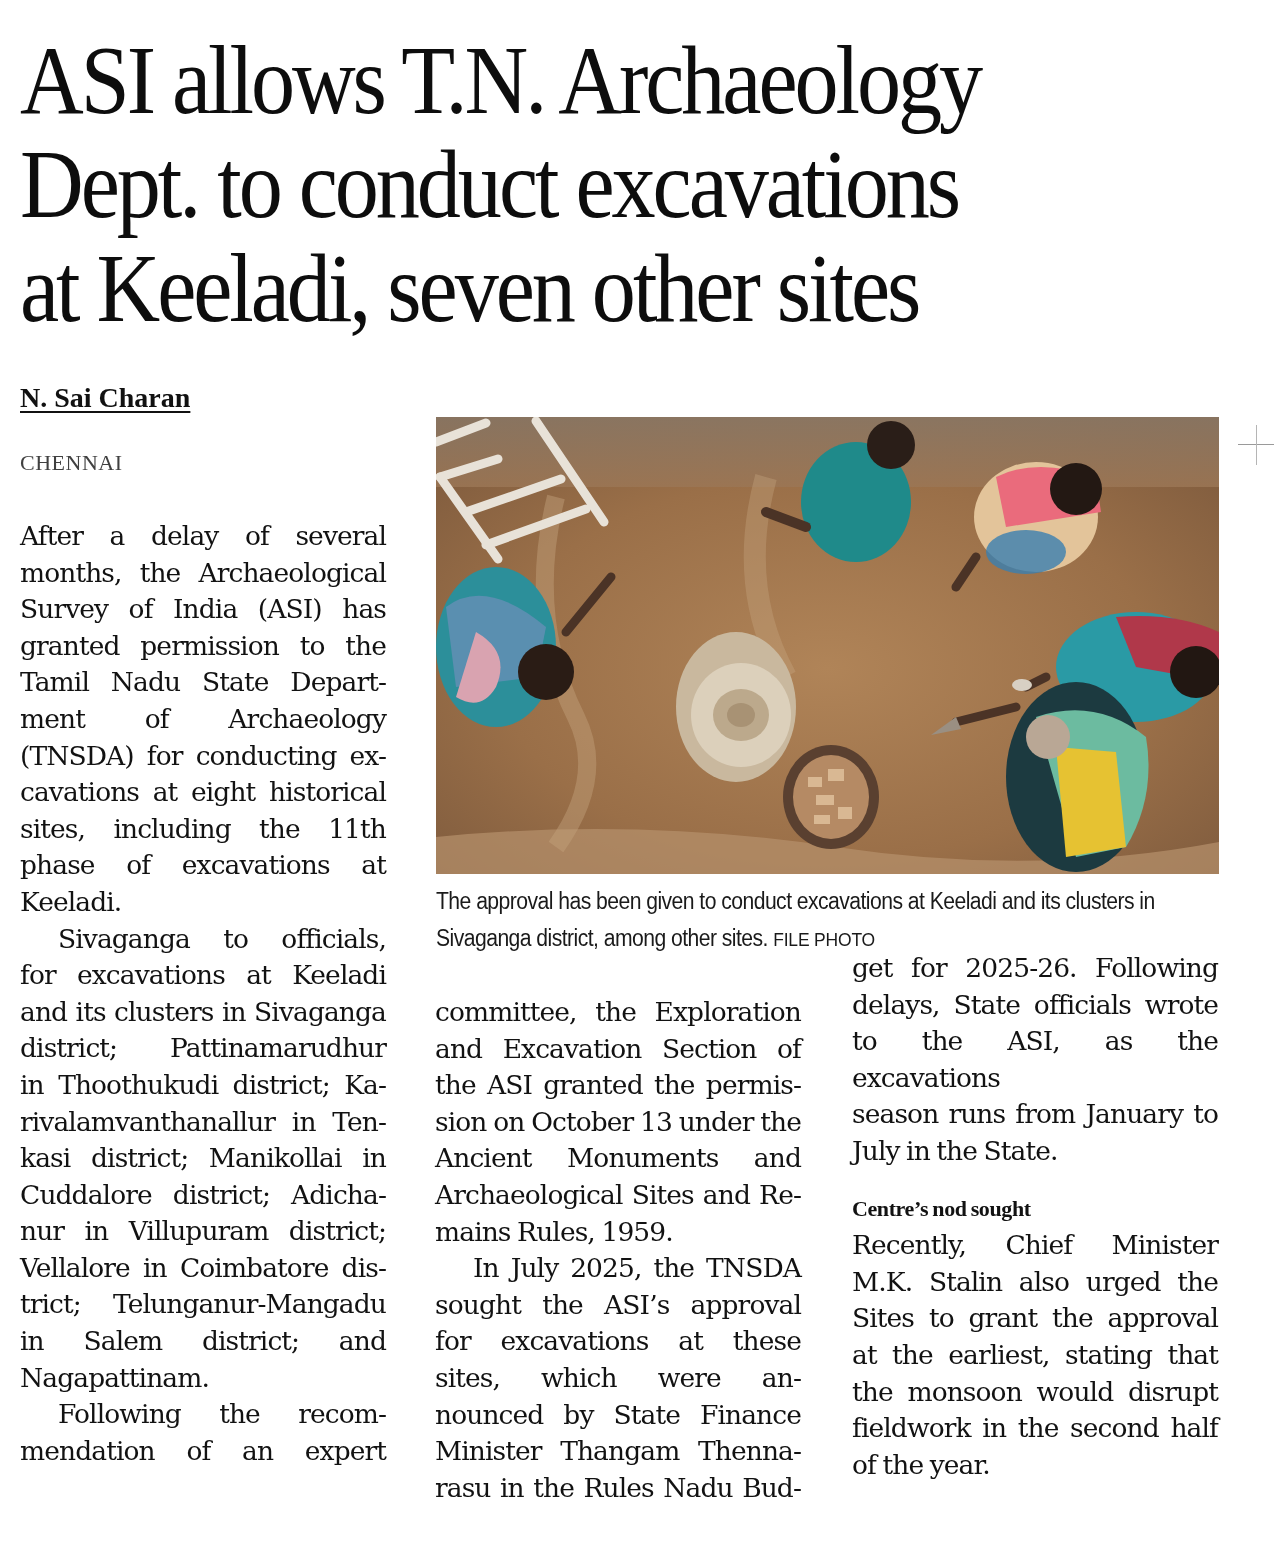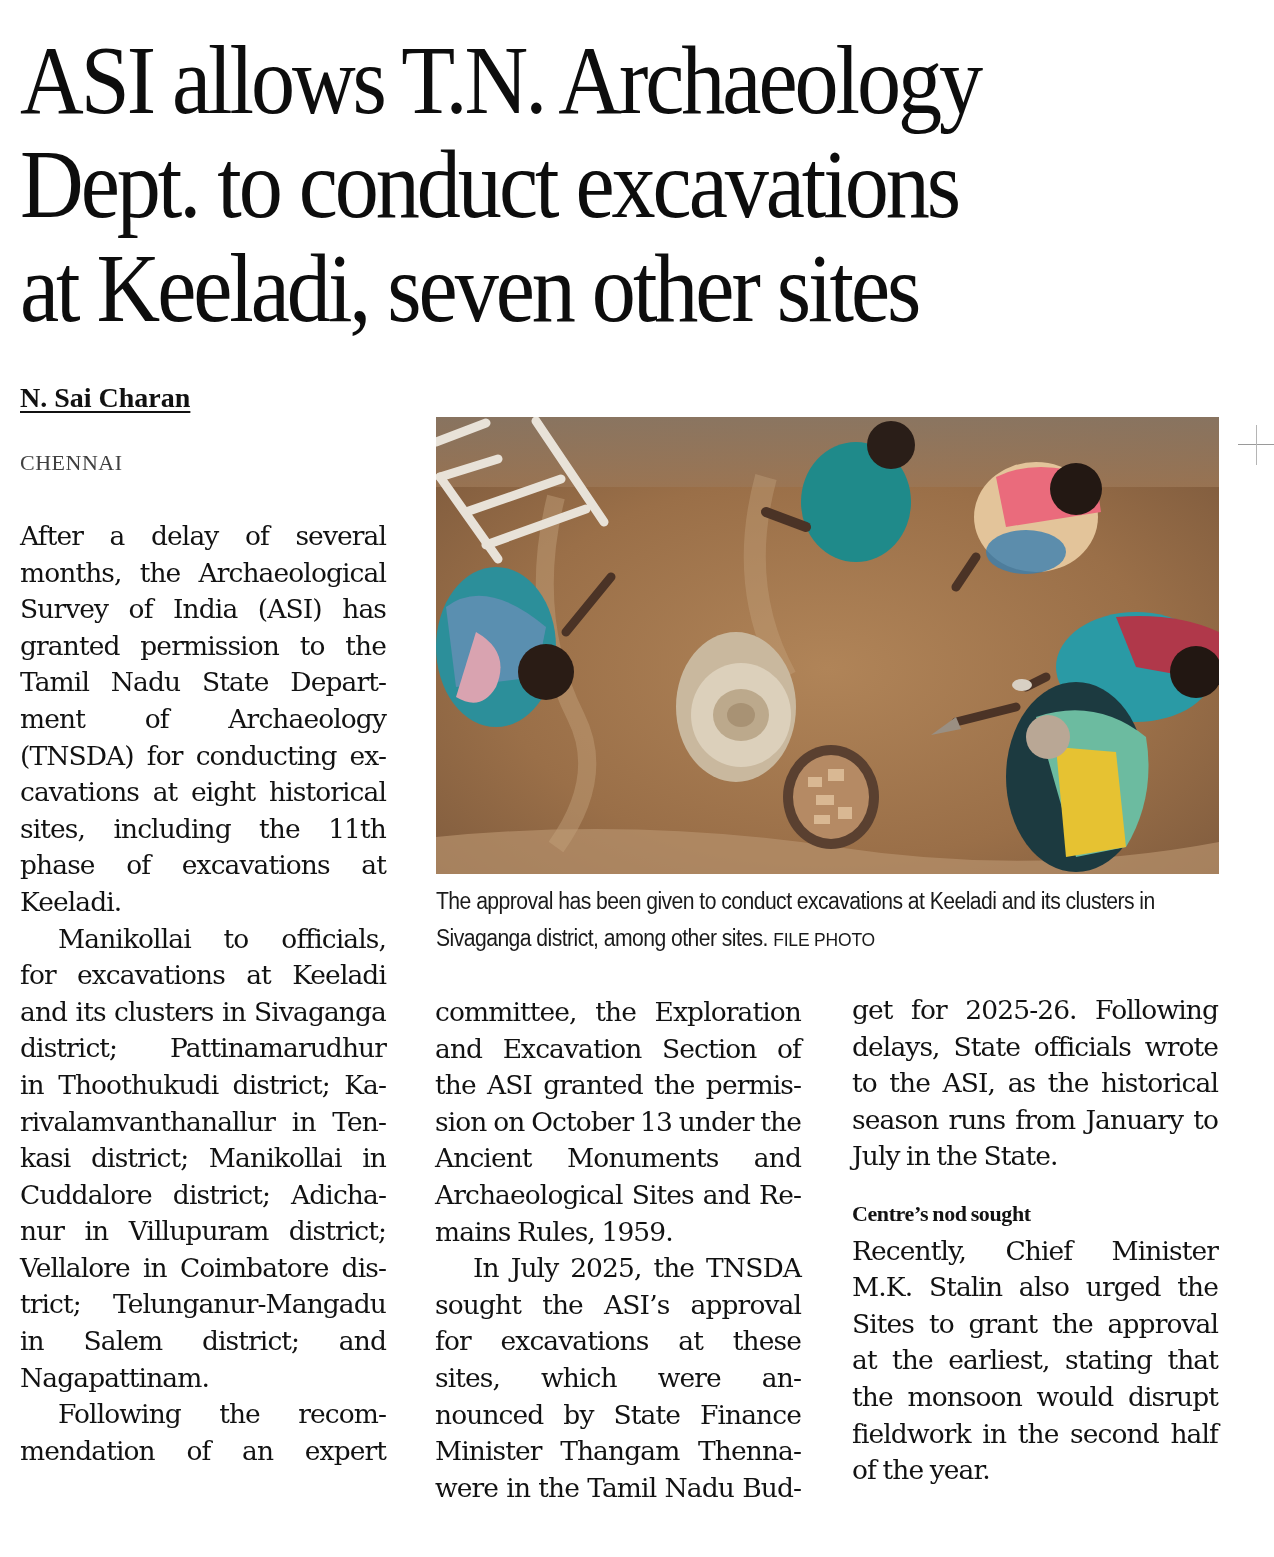--- a/index.html
+++ b/index.html
@@ -65,21 +65,21 @@
       word-spacing: -1px;
       color: #121212;
     }
     .col p { margin: 0; }
     .col p.indent { text-indent: 38px; }
     .col .line { display: block; text-align-last: justify; text-align: justify; }
     .col .line.last { text-align-last: left; }
 
     #col1 { left: 20px; top: 518px; width: 366px; }
     #col2 { left: 435px; top: 994px; width: 366px; }
-    #col3 { left: 852px; top: 992px; width: 366px; }
+    #col3 { left: 852px; top: 950px; width: 366px; }
 
     .subhead {
       font-family: Liberation Serif, serif;
       font-weight: bold;
       font-size: 22px;
       letter-spacing: -0.4px;
       display: block;
       margin-top: 21px;
       line-height: 36.6px;
     }
@@ -231,21 +231,21 @@
     <span class="line">granted permission to the</span>
     <span class="line">Tamil Nadu State Depart-</span>
     <span class="line">ment of Archaeology</span>
     <span class="line">(TNSDA) for conducting ex-</span>
     <span class="line">cavations at eight historical</span>
     <span class="line">sites, including the 11th</span>
     <span class="line">phase of excavations at</span>
     <span class="line last">Keeladi.</span>
   </p>
   <p class="indent">
-    <span class="line" style="padding-left:38px;text-indent:0">Manikollai to officials,</span>
+    <span class="line" style="padding-left:38px;text-indent:0">Sivaganga to officials,</span>
     <span class="line" style="text-indent:0">for excavations at Keeladi</span>
     <span class="line" style="text-indent:0">and its clusters in Sivaganga</span>
     <span class="line" style="text-indent:0">district; Pattinamarudhur</span>
     <span class="line" style="text-indent:0">in Thoothukudi district; Ka-</span>
     <span class="line" style="text-indent:0">rivalamvanthanallur in Ten-</span>
     <span class="line" style="text-indent:0">kasi district; Manikollai in</span>
     <span class="line" style="text-indent:0">Cuddalore district; Adicha-</span>
     <span class="line" style="text-indent:0">nur in Villupuram district;</span>
     <span class="line" style="text-indent:0">Vellalore in Coimbatore dis-</span>
     <span class="line" style="text-indent:0">trict; Telunganur-Mangadu</span>
@@ -268,29 +268,29 @@
     <span class="line">Archaeological Sites and Re-</span>
     <span class="line last">mains Rules, 1959.</span>
   </p>
   <p>
     <span class="line" style="padding-left:38px">In July 2025, the TNSDA</span>
     <span class="line">sought the ASI’s approval</span>
     <span class="line">for excavations at these</span>
     <span class="line">sites, which were an-</span>
     <span class="line">nounced by State Finance</span>
     <span class="line">Minister Thangam Thenna-</span>
-    <span class="line">were in the Tamil Nadu Bud-</span>
+    <span class="line">rasu in the Rules Nadu Bud-</span>
   </p>
 </div>
 
 <div class="col" id="col3">
   <p>
     <span class="line">get for 2025-26. Following</span>
     <span class="line">delays, State officials wrote</span>
-    <span class="line">to the ASI, as the historical</span>
+    <span class="line">to the ASI, as the excavations</span>
     <span class="line">season runs from January to</span>
     <span class="line last">July in the State.</span>
   </p>
   <span class="subhead">Centre’s nod sought</span>
   <p>
     <span class="line">Recently, Chief Minister</span>
     <span class="line">M.K. Stalin also urged the</span>
     <span class="line">Sites to grant the approval</span>
     <span class="line">at the earliest, stating that</span>
     <span class="line">the monsoon would disrupt</span>

